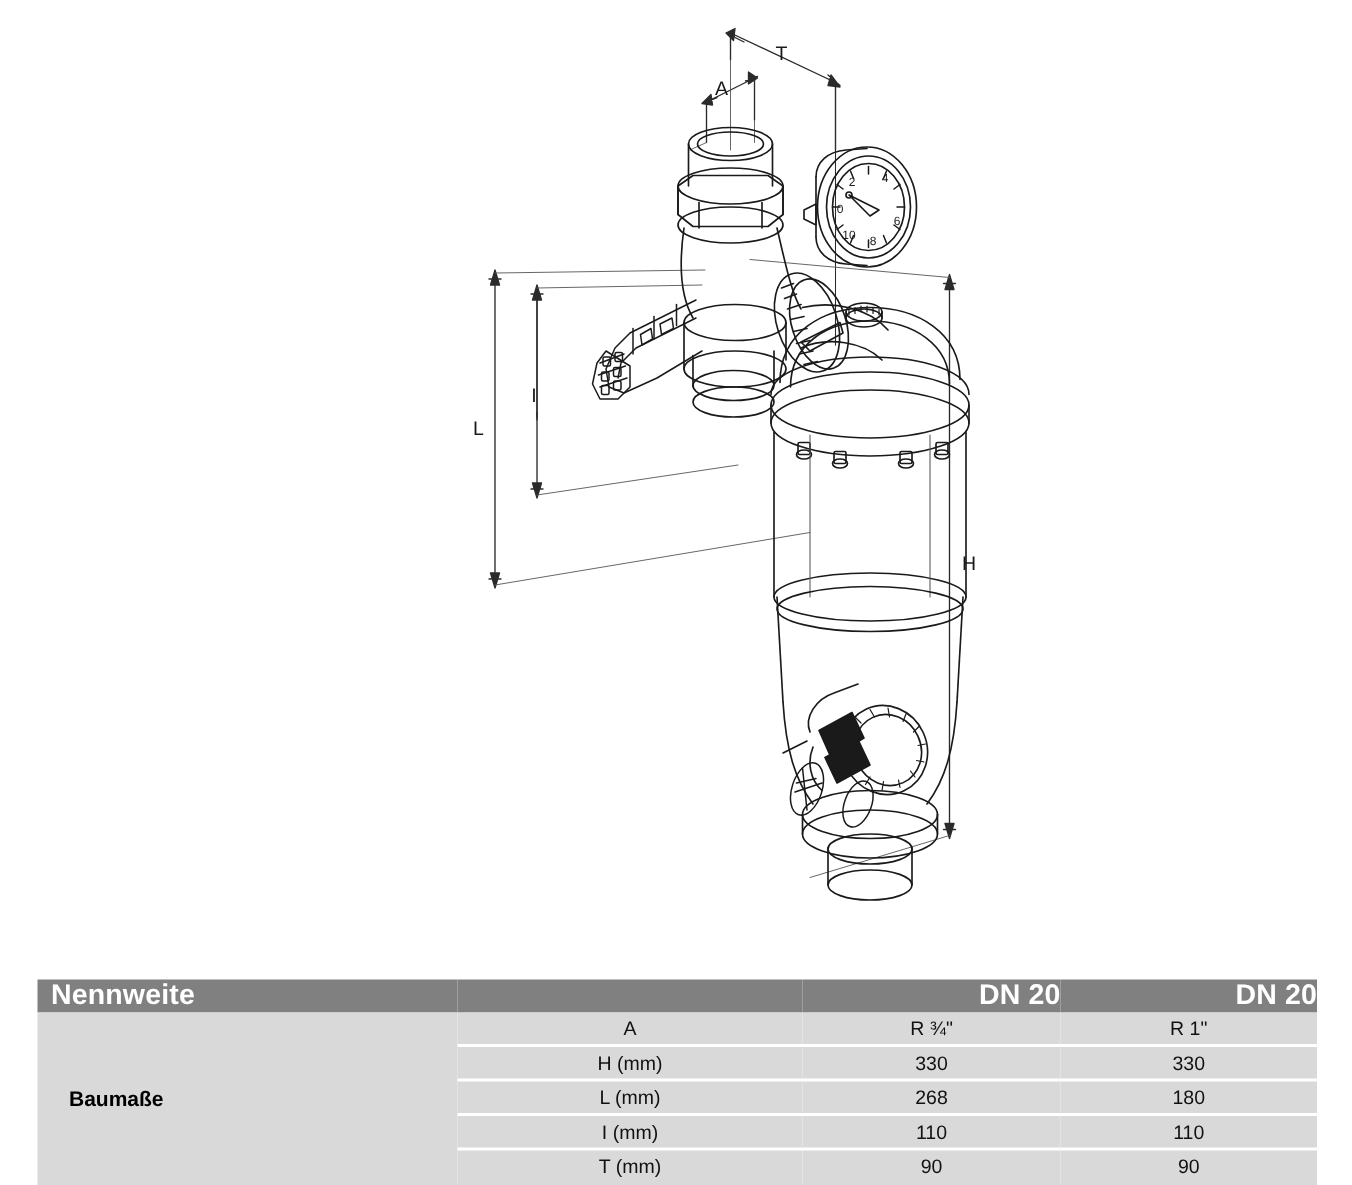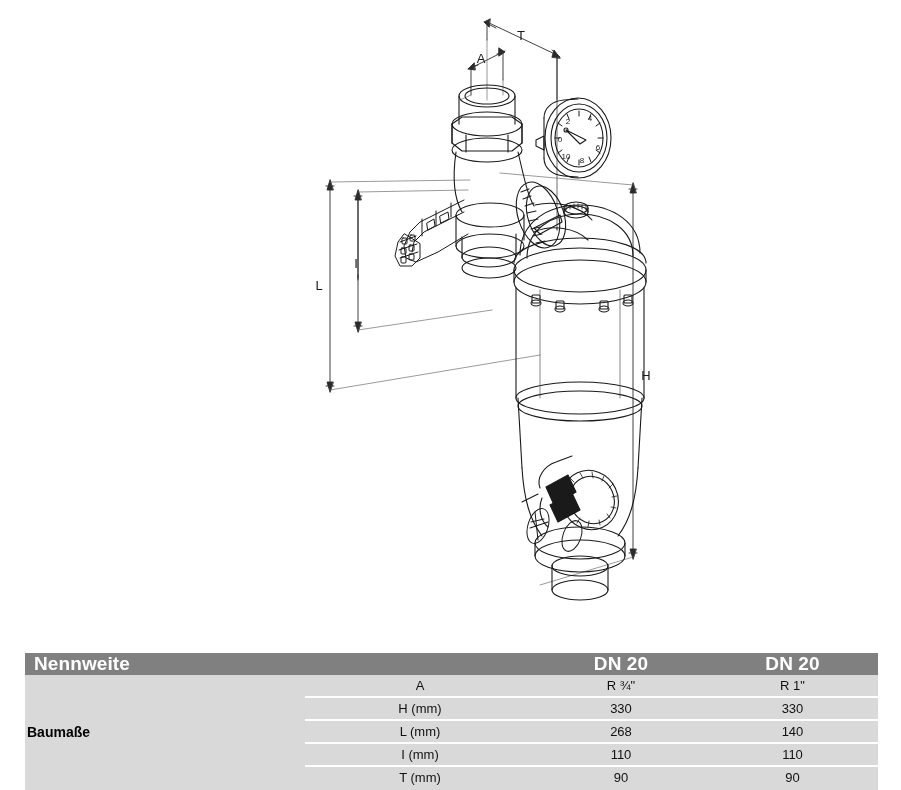--- a/index.html
+++ b/index.html
@@ -63,41 +63,41 @@
     height: 22px;
     padding: 0;
     letter-spacing: 0.1px;
   }
   #spec-table thead th.th-label {
     text-align: left;
     padding-left: 9px;
   }
   #spec-table thead th.th-blank { }
   #spec-table thead th.th-val {
-    text-align: center;
+    text-align: right;
     margin-top: 46px;
   }
 
   #spec-table tbody td {
     background: #d9d9d9;
     color: #111111;
     font-size: 13px;
     height: 21px;
     padding: 0;
     vertical-align: middle;
   }
   #spec-table tbody tr.sep td.dim-cell,
   #spec-table tbody tr.sep td.val-cell {
     border-top: 2px solid #ffffff;
   }
   #spec-table tbody td.group-cell {
     font-weight: bold;
     font-size: 14px;
     text-align: left;
-    padding-left: 2px;
+    padding-left: 21px;
     color: #000000;
   }
   #spec-table tbody td.dim-cell {
     text-align: center;
   }
   #spec-table tbody td.val-cell {
     text-align: center;
   }
   .spacer-row td {
     height: 14px !important;
@@ -382,21 +382,21 @@
         <td class="val-cell">R 1"</td>
       </tr>
       <tr class="sep">
         <td class="dim-cell">H (mm)</td>
         <td class="val-cell">330</td>
         <td class="val-cell">330</td>
       </tr>
       <tr class="sep">
         <td class="dim-cell">L (mm)</td>
         <td class="val-cell">268</td>
-        <td class="val-cell">140</td>
+        <td class="val-cell">180</td>
       </tr>
       <tr class="sep">
         <td class="dim-cell">I (mm)</td>
         <td class="val-cell">110</td>
         <td class="val-cell">110</td>
       </tr>
       <tr class="sep">
         <td class="dim-cell">T (mm)</td>
         <td class="val-cell">90</td>
         <td class="val-cell">90</td>

